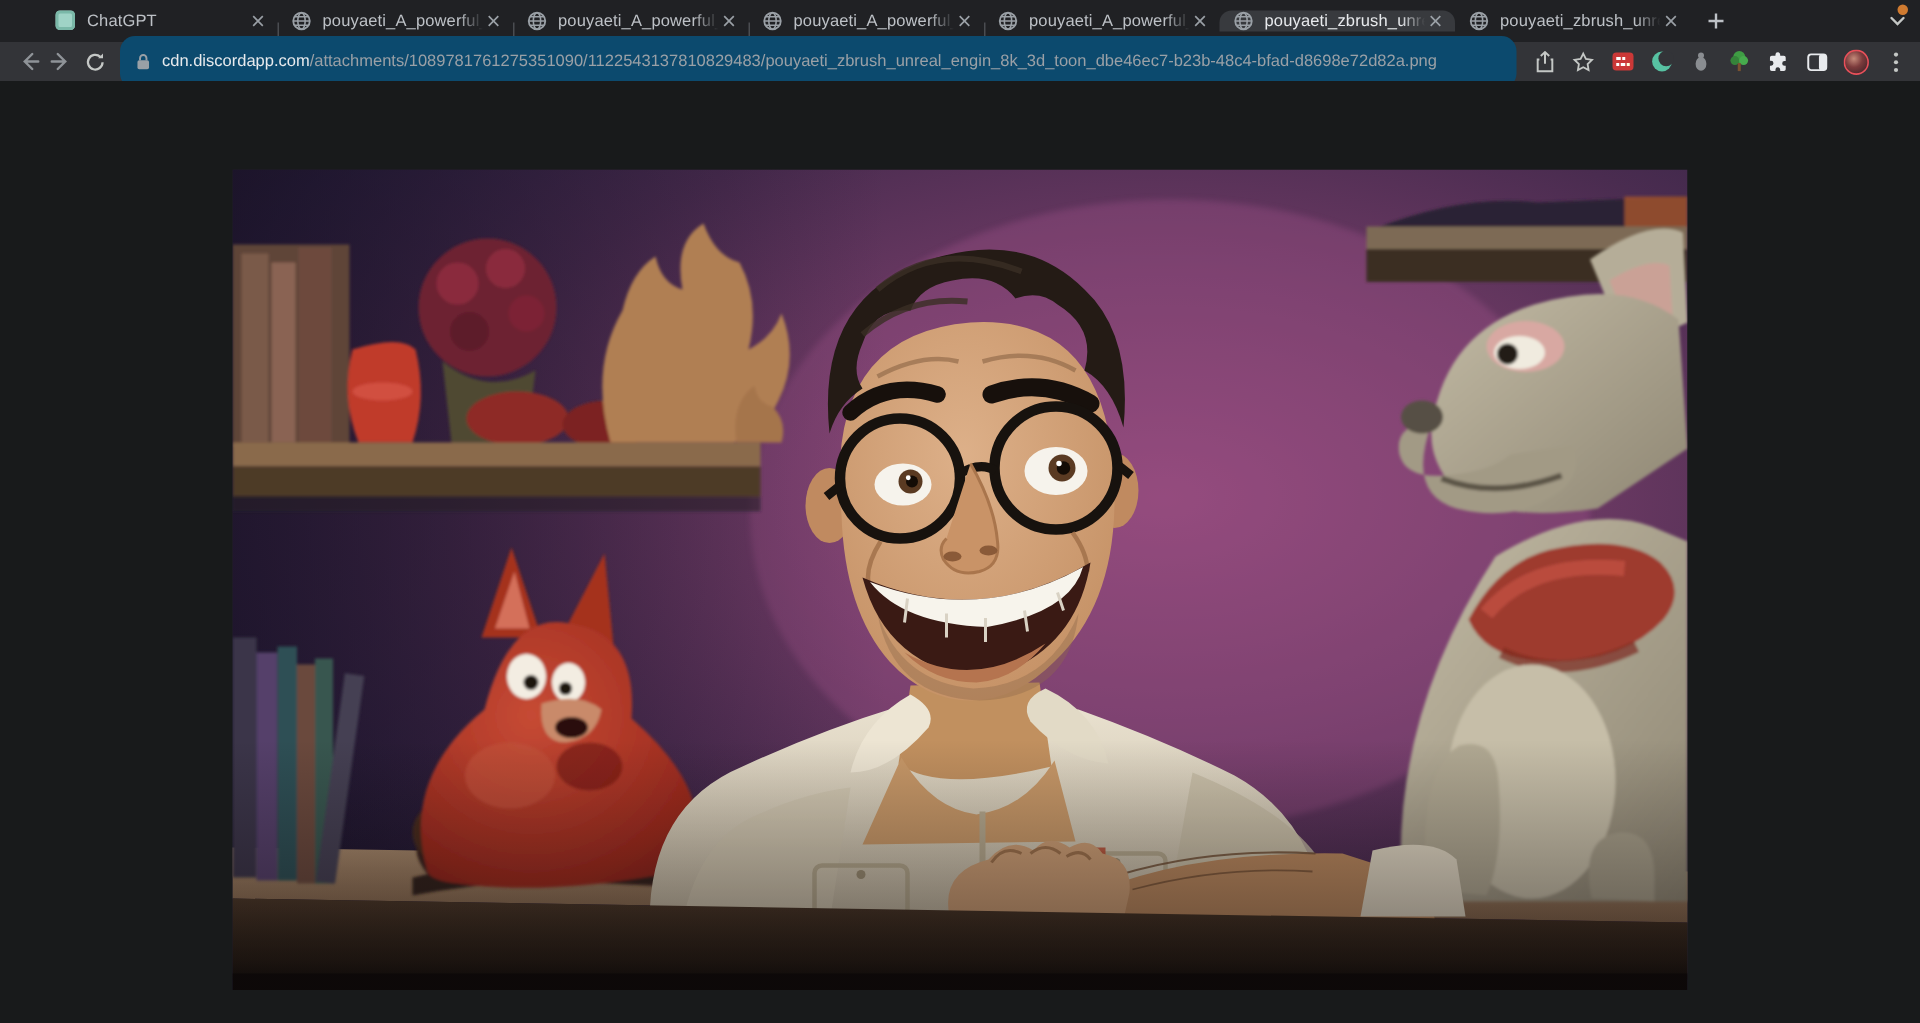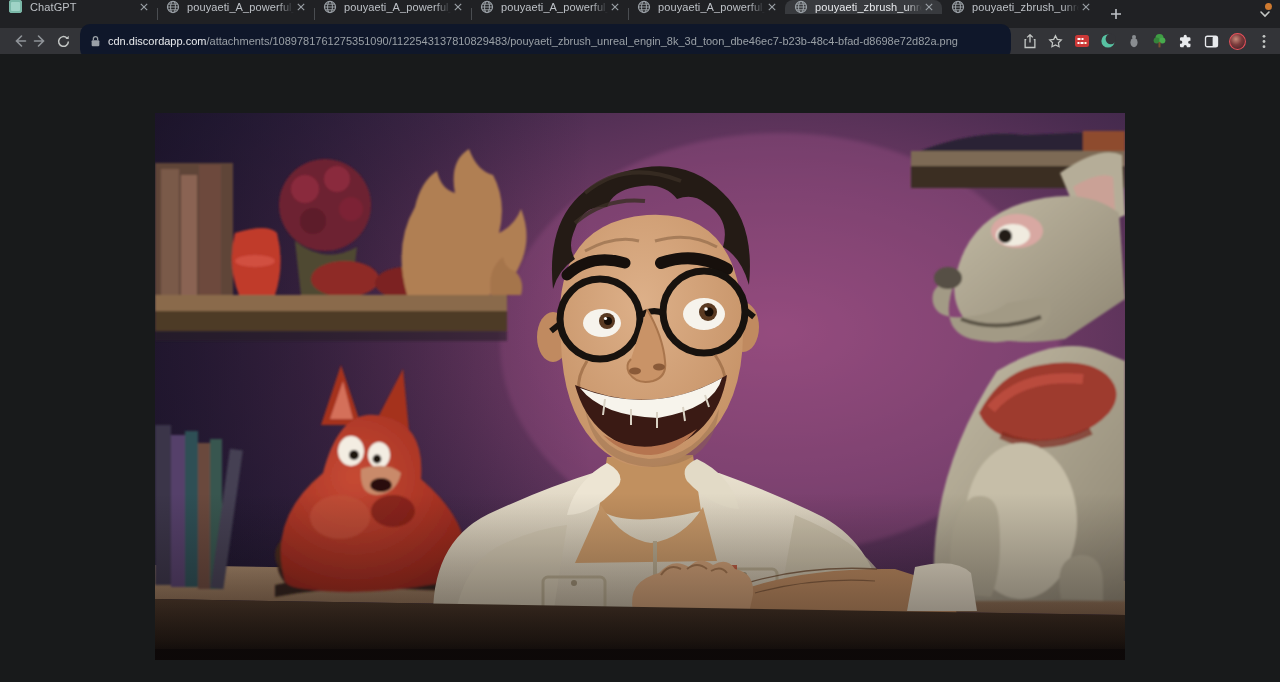--- a/index.html
+++ b/index.html
@@ -2,21 +2,21 @@
 <html><head>
 <meta charset="utf-8">
 <style>
   * { margin:0; padding:0; box-sizing:border-box; }
   html,body { width:1280px; height:682px; overflow:hidden; background:#181a1b;
     font-family:"Liberation Sans", sans-serif; }
   .browser { position:relative; width:1280px; height:682px; background:#181a1b; }
 
   
   .tabstrip { position:absolute; top:0; left:0; right:0; height:28px;
-    background:#202124; display:flex; align-items:flex-start; }
+    background:#202124; display:flex; align-items:center;padding-left:28px; }
   .tabs { display:flex; align-items:stretch; }
   .tab { position:relative; width:157px; display:flex; align-items:center;
     padding:0 6px 0 9px; color:#bdc1c6; font-size:11px; cursor:default; }
   .tab:not(.active)+.tab:not(.active)::before { content:""; position:absolute; left:0; top:8px;
     width:1px; height:12px; background:#4a4d51; }
   .tab.active { background:#383a3e; border-radius:8px 8px 0 0; color:#e8eaed; }
   .tab .fav { width:14px; height:14px; flex:0 0 14px; margin-right:7px; position:relative; }
   .tab .fav svg { display:block; }
   .tab .fav .chatgpt-sq { display:none; width:13px; height:13px; border-radius:3px;
     background:#9fd3c6; box-shadow:inset 0 0 0 2px #7ab8a8; }
@@ -31,21 +31,21 @@
     align-items:center; justify-content:center; margin-left:4px; }
   .strip-right { position:absolute; right:8px; top:0; height:28px; display:flex;
     align-items:center; }
   .rec-dot { position:absolute; right:8px; top:3px; width:7px; height:7px; border-radius:50%; }
 
   
   .toolbar { position:absolute; top:28px; left:0; right:0; height:26px; background:#333438;
     display:flex; align-items:center; padding:0 8px; }
   .nav-btn { width:22px; height:22px; border:none; background:none; display:flex;
     align-items:center; justify-content:center; }
-  .omnibox { flex:1; height:35px; margin:0 10px 0 6px; background:#0f172a; border-radius:10px;
+  .omnibox { flex:1; height:35px; margin:0 10px 0 6px; background:#0c4a6e; border-radius:10px;
     display:flex; align-items:center; padding:10px 10px; overflow:hidden; white-space:nowrap; }
   .omnibox .url { font-size:11px; overflow:hidden; text-overflow:clip; white-space:nowrap; }
   .url .domain { color:#e8eaed; }
   .url .path { color:#9aa0a6; }
   .tb-icons { display:flex; align-items:center; gap:9px; }
   .tb-ic { width:17px; height:17px; display:flex; align-items:center; justify-content:center; }
 
   
   .content { position:absolute; top:54px; left:0; right:0; bottom:0; background:#181a1b; }
   .attachment { position:absolute; left:155px; top:59px; width:970px; height:547px; }

